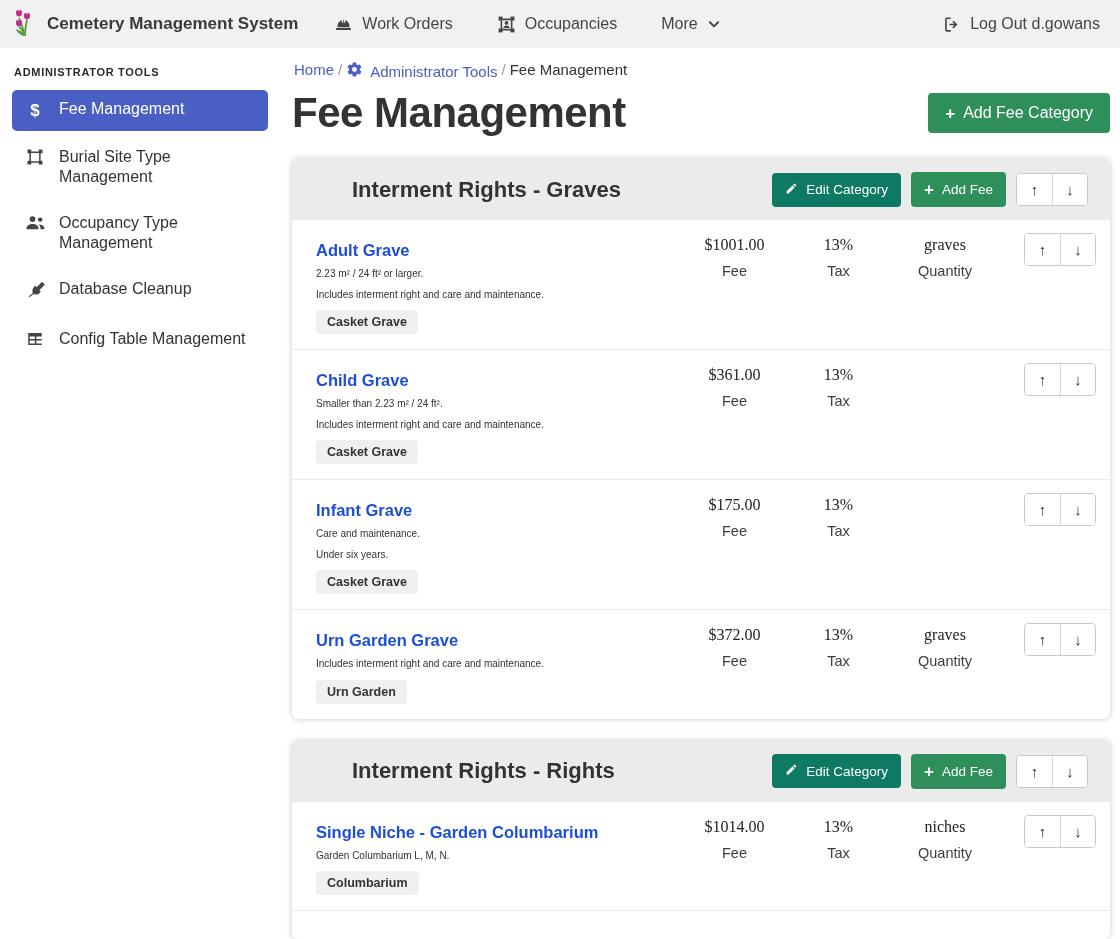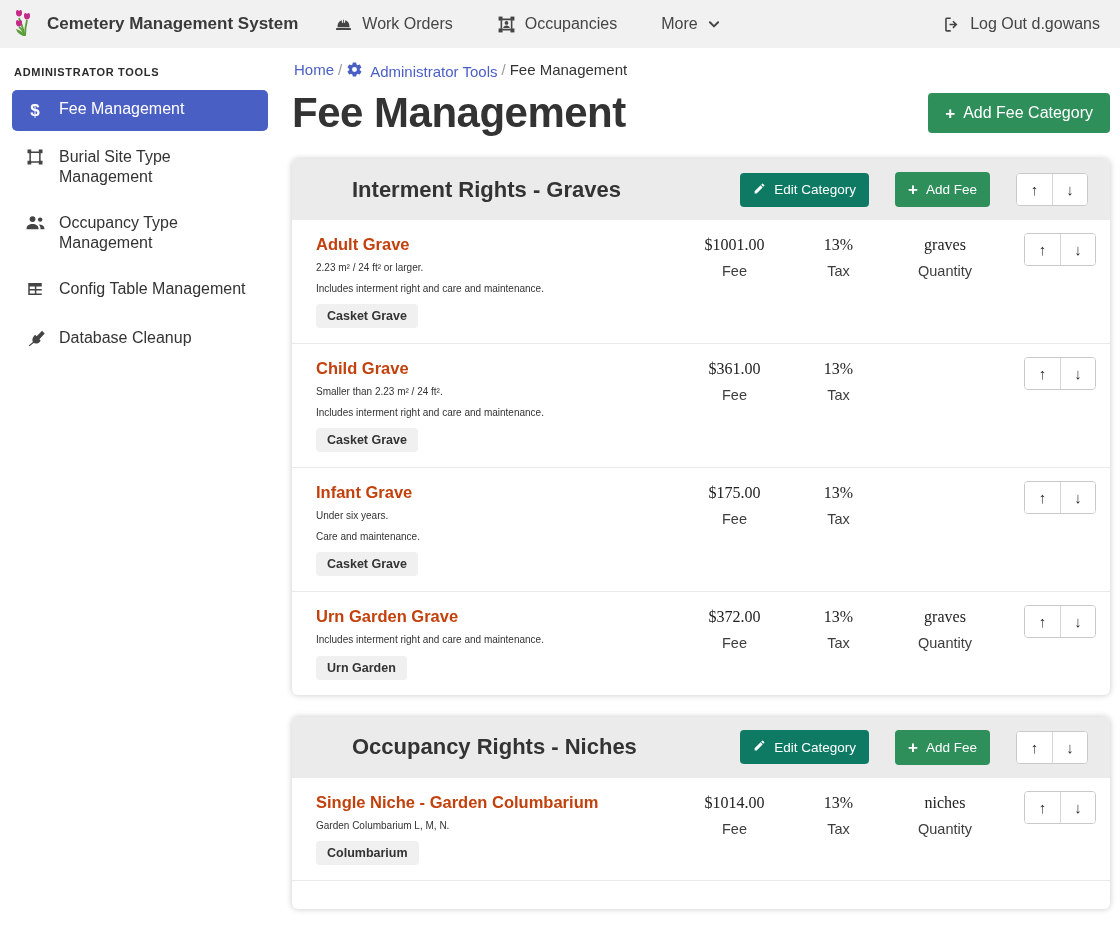--- a/index.html
+++ b/index.html
@@ -39,29 +39,29 @@
   .btn { border:none; border-radius:4px; color:#fff; display:inline-flex; align-items:center; gap:8px; cursor:pointer; font-family:inherit; }
   .btn .plus { font-size:17px; font-weight:bold; line-height:1; }
   .btn-add-category { background:#2f8f5b; font-size:16px; padding:11px 17px; }
   .btn-green { background:#2f8f5b; font-size:13.5px; padding:9px 13px; }
   .btn-teal { background:#0e7a64; font-size:13.5px; padding:9px 13px; }
 
   
   .card { margin-top:22px; border-radius:6px; background:#fff; box-shadow:0 0 6px rgba(0,0,0,.22); overflow:hidden; }
   .card-header { background:#ebebeb; padding:13px 22px 13px 24px; display:flex; align-items:center; }
   .card-title { flex:1; font-size:22px; font-weight:600; color:#333;margin-left:36px; }
-  .card-actions { display:flex; align-items:center; gap:26px; }
+  .card-actions { display:flex; align-items:center; gap:10px; }
 
   .arrow-group { display:flex; background:#fff; border:1px solid #c9c9c9; border-radius:4px; overflow:hidden; }
   .arrow-btn { width:35px; height:31px; background:#fff; border:none; display:flex; align-items:center; justify-content:center; font-size:15px; color:#333; cursor:pointer; font-family:inherit; }
   .arrow-btn + .arrow-btn { border-left:1px solid #d7d7d7; }
 
   .fee-row { display:grid; grid-template-columns:1fr 105px 103px 110px 96px; padding:13px 14px 15px 24px; }
   .fee-row + .fee-row { border-top:1px solid #e9e9e9; }
-  .fee-name { color:#c2410c; font-weight:bold; font-size:16.5px; margin-top:2px; cursor:pointer; }
+  .fee-name { color:#1d4ed8; font-weight:bold; font-size:16.5px; margin-top:8px; cursor:pointer; }
   .fee-desc { font-size:10px; color:#333; margin-top:8px; line-height:1.25; }
   .fee-tagwrap { margin-top:9px; }
   .fee-tag { display:inline-block; background:#f0f0f0; border-radius:4px; padding:5px 11px; font-size:12.5px; color:#333;font-weight:bold; }
   .fee-col { text-align:center; }
   .fee-value { font-size:16px; color:#222; margin-top:3px;font-family:Liberation Serif, serif; }
   .fee-label { font-size:14.5px; color:#3d3d3d; margin-top:9px; }
   .fee-arrows { display:flex; justify-content:flex-end; align-items:flex-start; }
 
   svg.ic { fill:#444; }
 </style>
@@ -163,34 +163,34 @@
           <path d="M1.5 17c0-3.2 3.1-5.2 7-5.2s7 2 7 5.2v1h-14v-1z"></path>
           <circle cx="17.5" cy="6.6" r="2.6"></circle>
           <path d="M17.2 12.4c3 .3 5.3 2 5.3 4.6v1h-4.6v-.9c0-1.8-.6-3.3-1.8-4.5.4-.1.7-.2 1.1-.2z"></path>
         </svg>
       </span>
       <span>Occupancy Type Management</span>
     </div>
 
     <div class="side-item">
       <span class="s-icon">
+        <svg class="ic" width="19" height="19" viewBox="0 0 24 24">
+          <path d="M21.7 3.7l-1.4-1.4-6.8 6.8-1.2-1.2c-.4-.4-1-.4-1.4 0l-.8.8c-2.1 2.1-2.6 5.2-1.4 7.8l-5.3 4.2.9 1.2 5.4-4.1c2.5 1.1 5.6.6 7.6-1.5l.8-.8c.4-.4.4-1 0-1.4l-1.2-1.2 6.8-7.2z"></path>
+        </svg>
+      </span>
+      <span>Database Cleanup</span>
+    </div>
+
+    <div class="side-item">
+      <span class="s-icon">
         <svg class="ic" width="18" height="18" viewBox="0 0 24 24">
           <path d="M3 4h18v16H3V4zm2 4.5h6.8V12H5V8.5zm8.8 0H21V12h-7.2V8.5zM5 14h6.8v4H5v-4zm8.8 0H21v4h-7.2v-4z" fill-rule="evenodd"></path>
         </svg>
       </span>
       <span>Config Table Management</span>
-    </div>
-
-    <div class="side-item">
-      <span class="s-icon">
-        <svg class="ic" width="19" height="19" viewBox="0 0 24 24">
-          <path d="M21.7 3.7l-1.4-1.4-6.8 6.8-1.2-1.2c-.4-.4-1-.4-1.4 0l-.8.8c-2.1 2.1-2.6 5.2-1.4 7.8l-5.3 4.2.9 1.2 5.4-4.1c2.5 1.1 5.6.6 7.6-1.5l.8-.8c.4-.4.4-1 0-1.4l-1.2-1.2 6.8-7.2z"></path>
-        </svg>
-      </span>
-      <span>Database Cleanup</span>
     </div>
   </aside>
 
   <main class="main">
 
     <nav class="breadcrumb">
       <span class="crumb-link">Home</span>
       <span class="crumb-sep">/</span>
       <span class="crumb-link">
         <span>
@@ -295,22 +295,22 @@
         <button class="arrow-btn au">↑</button>
         <button class="arrow-btn ad">↓</button>
       </div>
     </div>
   </div>
 
   <div class="fee-row">
     <div class="fee-main">
       <div class="fee-name">Infant Grave</div>
       <div class="fee-descs">
+                  <div class="fee-desc">Care and maintenance.</div>
                   <div class="fee-desc">Under six years.</div>
-                  <div class="fee-desc">Care and maintenance.</div>
                 </div>
       <div class="fee-tagwrap">
         <span class="fee-tag">Casket Grave</span>
       </div>
     </div>
     <div class="fee-col">
       <div class="fee-value v-fee">$175.00</div>
       <div class="fee-label l-fee">Fee</div>
     </div>
     <div class="fee-col">
@@ -356,21 +356,21 @@
         <button class="arrow-btn au">↑</button>
         <button class="arrow-btn ad">↓</button>
       </div>
     </div>
   </div>
 </div>
   </section>
 
   <section class="card">
     <div class="card-header">
-      <div class="card-title">Occupancy Rights - Niches</div>
+      <div class="card-title">Interment Rights - Rights</div>
       <div class="card-actions">
         <button class="btn btn-teal">
           <span>
             <svg width="13" height="13" viewBox="0 0 24 24" fill="#fff">
               <path d="M3 17.25V21h3.75L17.8 9.94l-3.75-3.75L3 17.25zM20.7 7.04a1 1 0 0 0 0-1.41l-2.34-2.34a1 1 0 0 0-1.41 0l-1.83 1.83 3.75 3.75 1.83-1.83z"></path>
             </svg>
           </span>
           <span class="lbl-edit">Edit Category</span>
         </button>
         <button class="btn btn-green">

